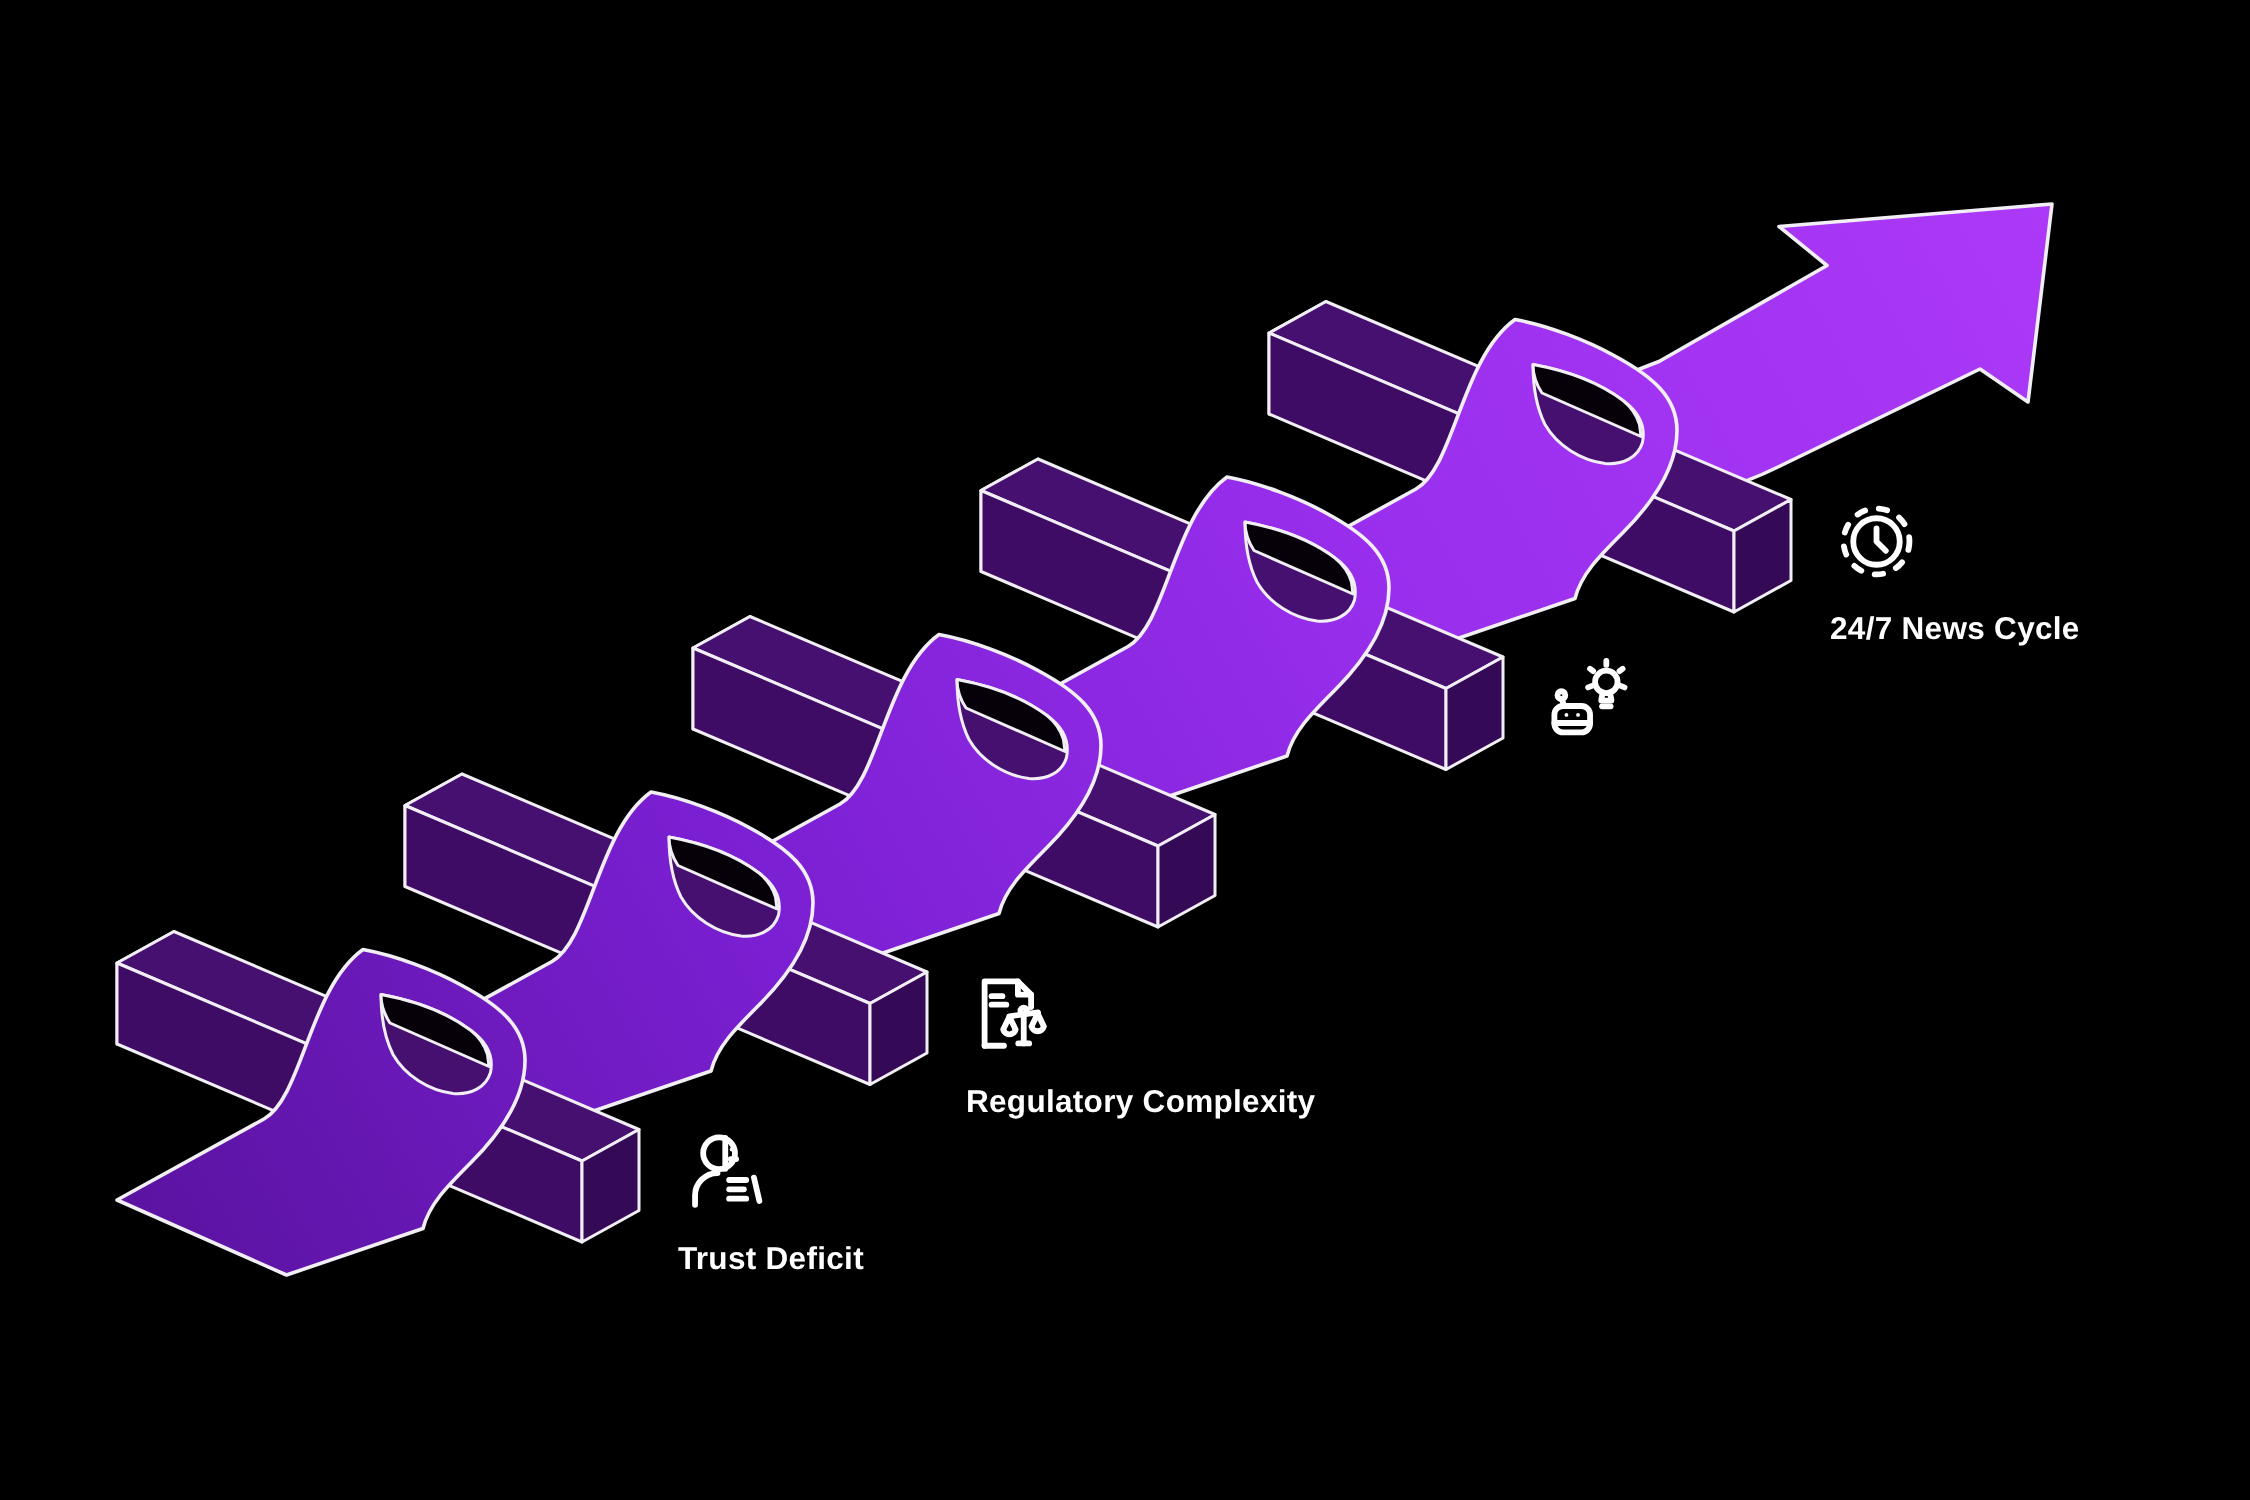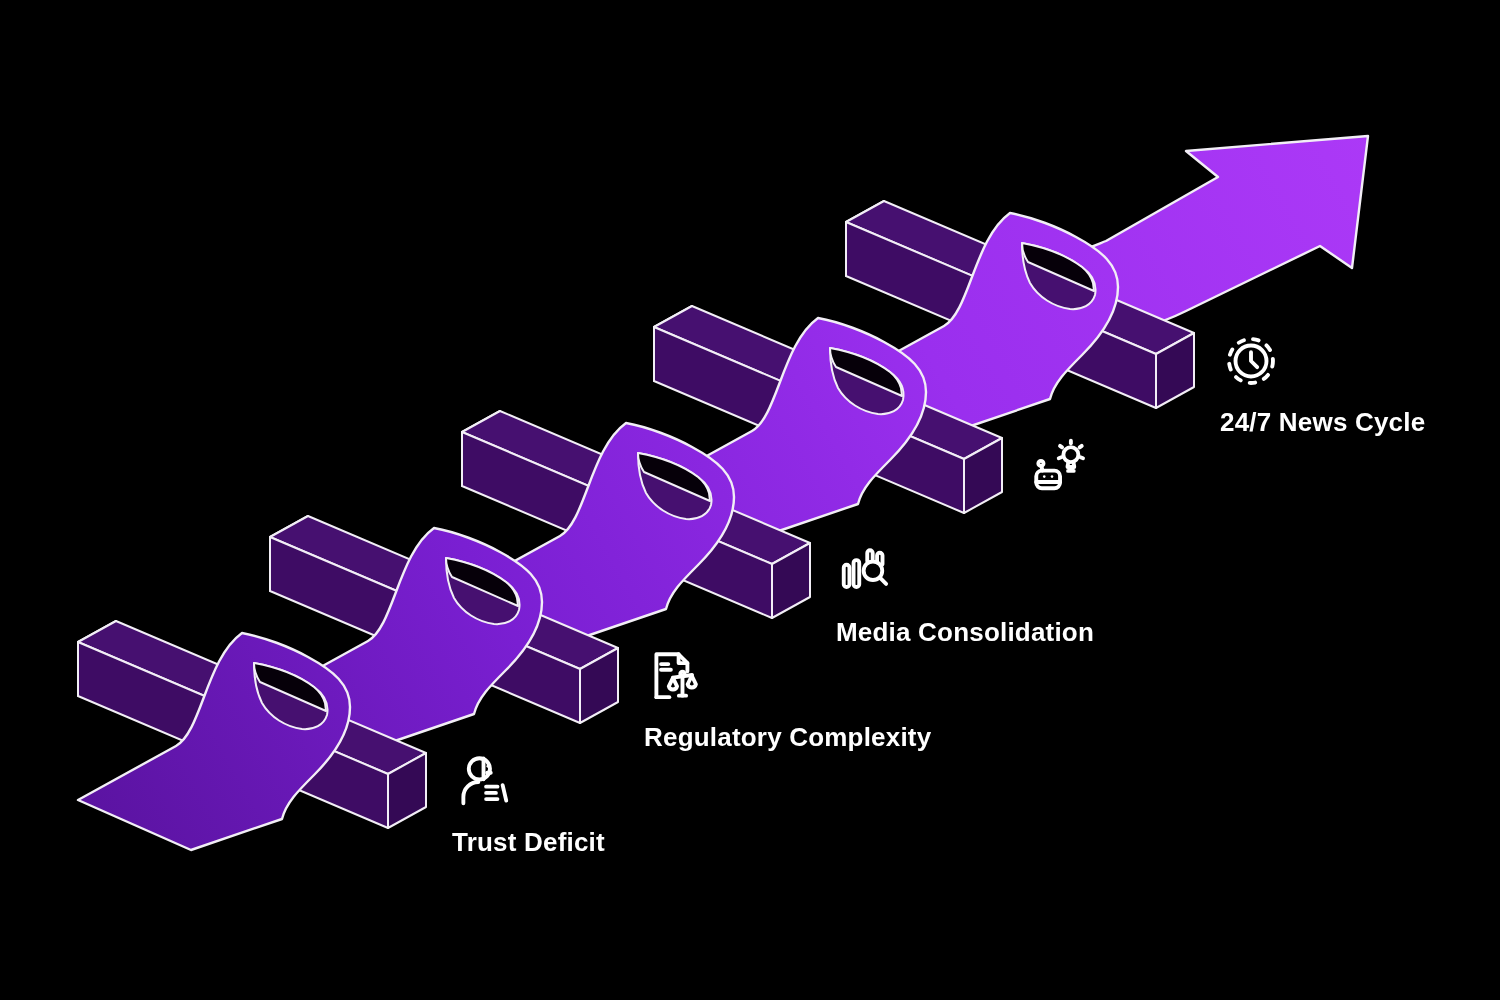--- a/index.html
+++ b/index.html
@@ -4,21 +4,21 @@
 <style>
   html,body{margin:0;padding:0;background:#000;width:1500px;height:1000px;overflow:hidden;}
   .stage{position:relative;width:1500px;height:1000px;background:#000;}
   #scene{position:absolute;left:0;top:0;}
   .item{position:absolute;}
   .item .icon{width:62px;height:62px;display:block;}
   .item .label{
     margin-top:16px;
     font-family:"Liberation Sans",sans-serif;
     font-weight:700;
-    font-size:26px;
+    font-size:21px;
     line-height:1.1;
     color:#ffffff;
     letter-spacing:.2px;
     white-space:nowrap;
   }
   .licon{stroke:#fff;stroke-width:1.5;fill:none;stroke-linecap:round;stroke-linejoin:round;}
 </style>
 </head>
 <body>
 
@@ -96,31 +96,20 @@
       <line x1="13.6" y1="8.8" x2="15.0" y2="8.8"></line>
       <path d="M4.4 20.6 L4.4 18.2 A5.8 5.8 0 0 1 10.2 12.4"></path>
       <line x1="13.2" y1="14.2" x2="17.6" y2="14.2"></line>
       <line x1="13.2" y1="16.6" x2="17.0" y2="16.6"></line>
       <line x1="13.2" y1="19.0" x2="17.6" y2="19.0"></line>
       <line x1="19.6" y1="13.6" x2="21.0" y2="19.6"></line>
     </svg>
     <div class="label">Trust Deficit</div>
   </div>
 
-  <div class="item" style="left:836px;top:540px;">
-    <svg class="icon licon" viewBox="0 0 24 24">
-      <rect x="3.0" y="9.6" width="2.2" height="8.6" rx="1.1"></rect>
-      <rect x="6.8" y="7.8" width="2.2" height="10.4" rx="1.1"></rect>
-      <path d="M12.1 8.2 V5.0 A1.05 1.05 0 0 1 14.2 5.0 V7.4"></path>
-      <path d="M15.9 8.6 V6.0 A1.05 1.05 0 0 1 18.0 6.0 V9.4"></path>
-      <circle cx="14.3" cy="11.9" r="3.6"></circle>
-      <line x1="16.9" y1="14.5" x2="19.4" y2="17.0"></line>
-    </svg>
-    <div class="label">Media Consolidation</div>
-  </div>
 
   <div class="item" style="left:1028px;top:435px;">
     <svg class="icon licon" viewBox="0 0 24 24">
       <rect x="3.2" y="13.8" width="9.2" height="6.8" rx="2.2"></rect>
       <line x1="3.2" y1="18.2" x2="12.4" y2="18.2"></line>
       <circle cx="6.3" cy="16.1" r="0.5" fill="#fff" stroke="none"></circle>
       <circle cx="9.3" cy="16.1" r="0.5" fill="#fff" stroke="none"></circle>
       <line x1="5.6" y1="13.8" x2="5.2" y2="12.0"></line>
       <circle cx="5.0" cy="11.0" r="1.0"></circle>
       <circle cx="16.6" cy="7.6" r="2.9"></circle>

